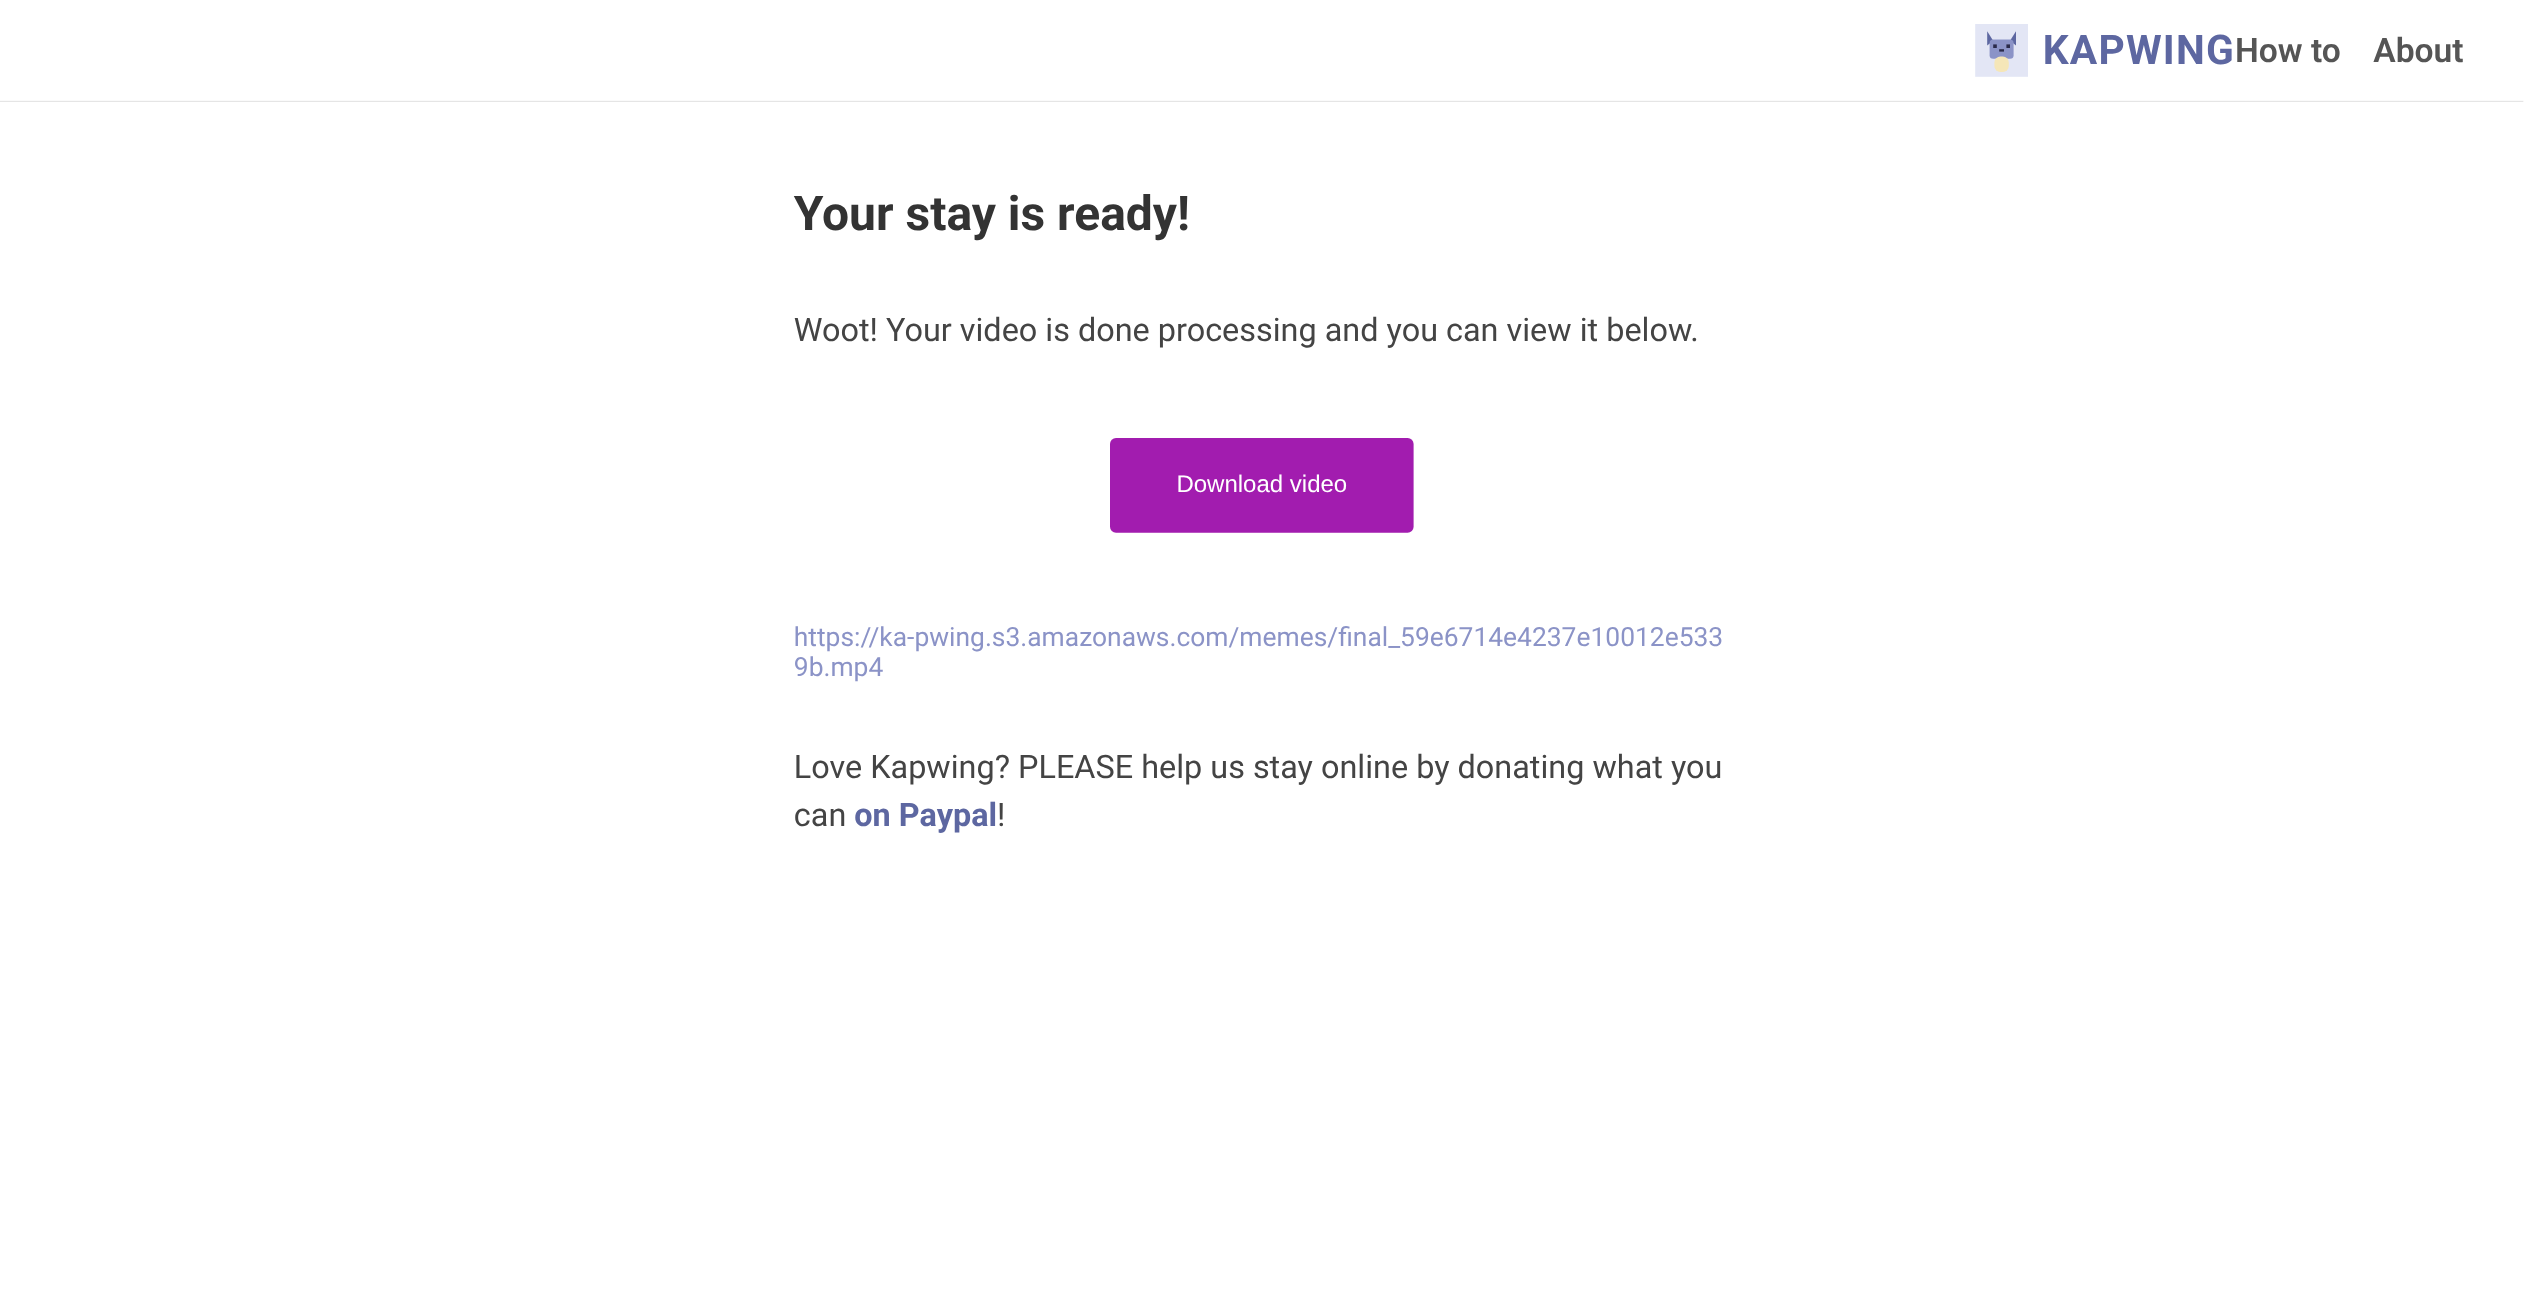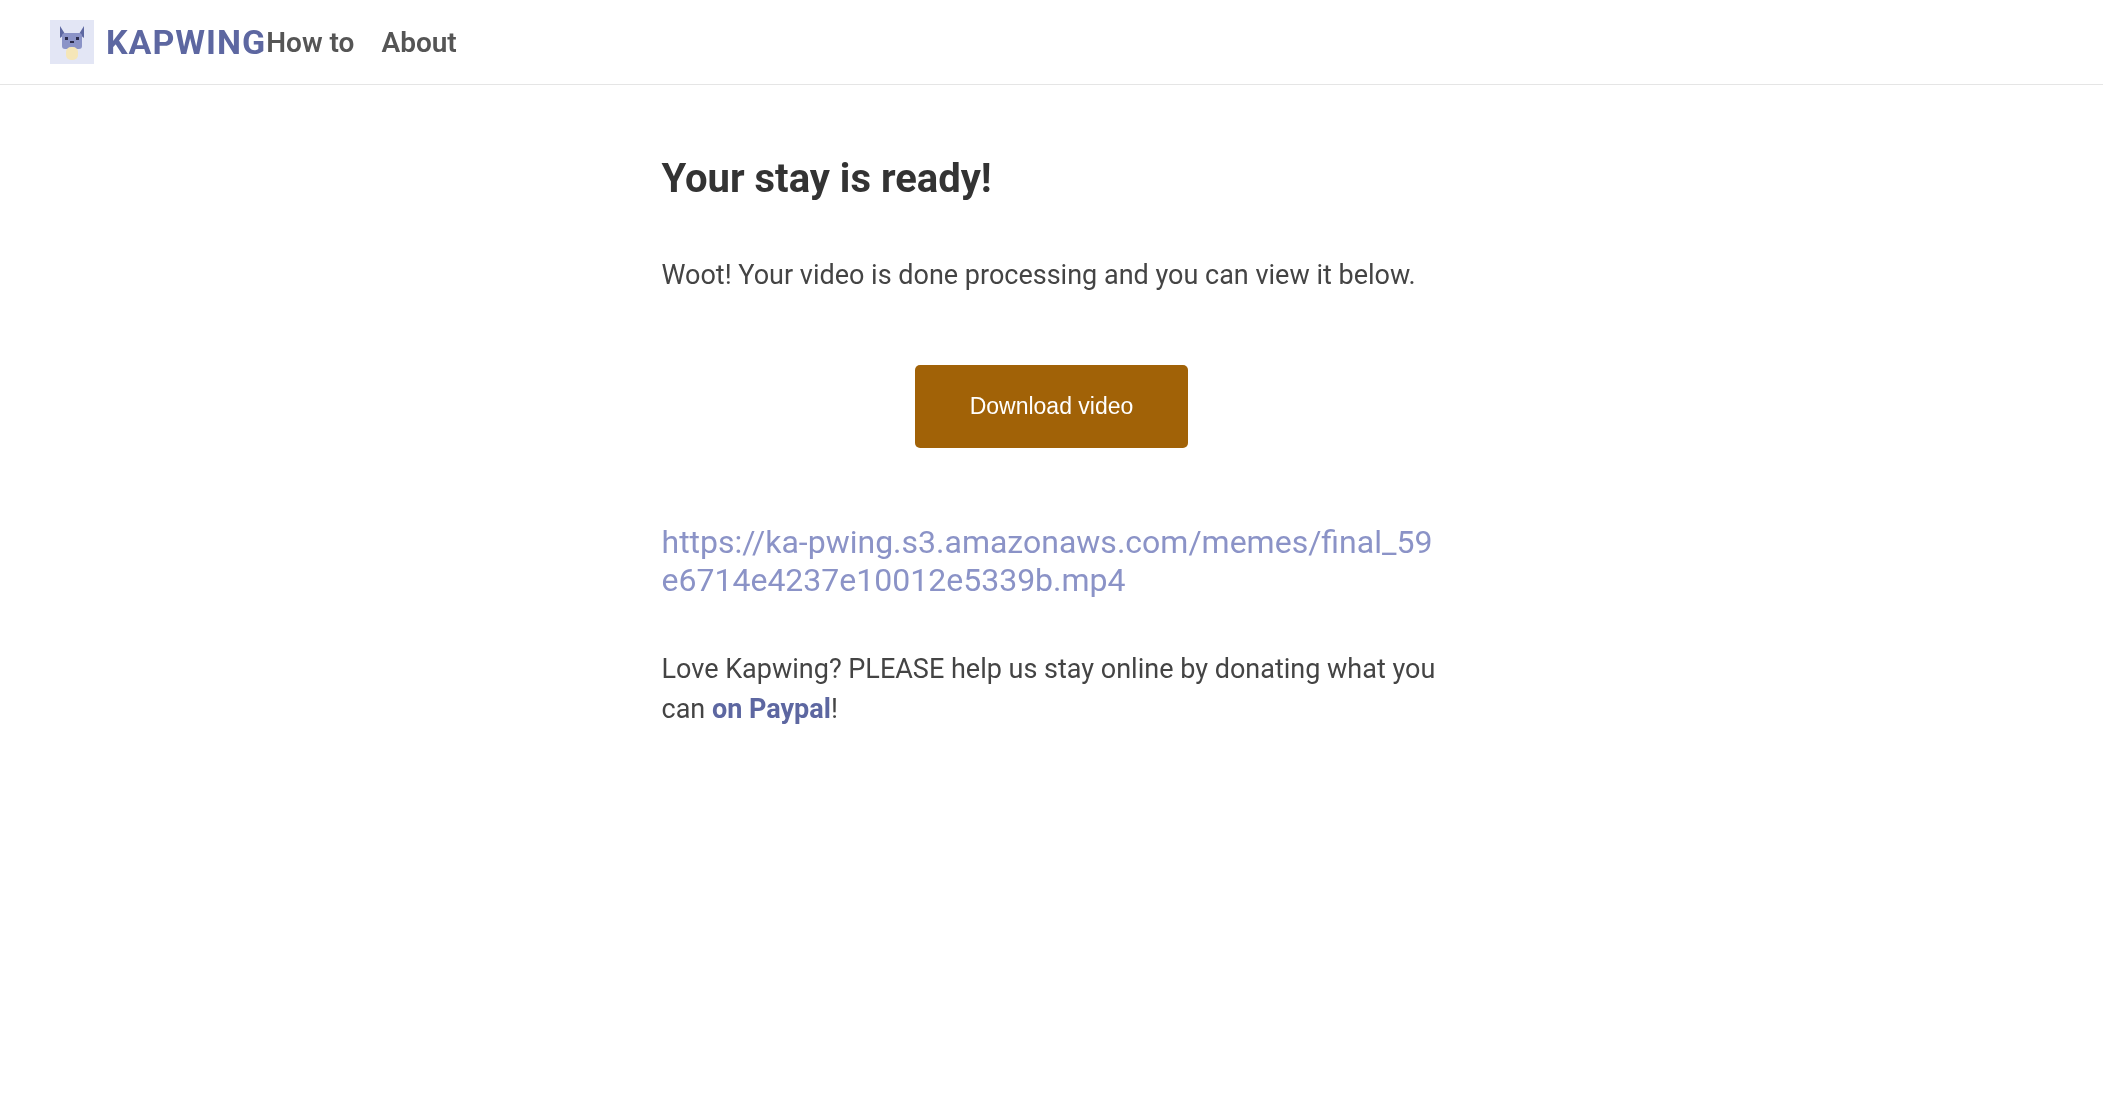--- a/index.html
+++ b/index.html
@@ -8,21 +8,21 @@
       box-sizing: border-box;
     }
     body {
       font-family: -apple-system, BlinkMacSystemFont, "Segoe UI", Roboto, "Helvetica Neue", Arial, sans-serif;
       background: #ffffff;
       color: #333;
     }
     .header {
       display: flex;
       align-items: center;
-      justify-content: flex-start;
+      justify-content: flex-end;
       padding: 20px 50px;
       border-bottom: 1px solid #e5e5e5;
     }
     .logo-container {
       display: flex;
       align-items: center;
       gap: 12px;
     }
     .logo-icon {
       width: 44px;
@@ -69,38 +69,38 @@
       font-size: 27px;
       color: #444;
       margin-bottom: 70px;
       line-height: 1.4;
     }
     .download-wrapper {
       text-align: center;
       margin-bottom: 75px;
     }
     .download-button {
-      background: #a16207;
+      background: #a21caf;
       color: #ffffff;
       border: none;
-      font-size: 23px;
+      font-size: 20px;
       font-weight: 400;
       padding: 28px 55px;
       border-radius: 5px;
       cursor: pointer;
       text-align: center;
     }
     .fallback-text {
       font-size: 27px;
       color: #444;
       line-height: 1.5;
       margin-bottom: 50px;
     }
     .video-link {
-      font-size: 32px;
+      font-size: 22px;
       color: #8b93c7;
       text-decoration: none;
       cursor: pointer;
       display: block;
       margin-bottom: 50px;
       word-break: break-all;
     }
     .donate-text {
       font-size: 27px;
       color: #444;

